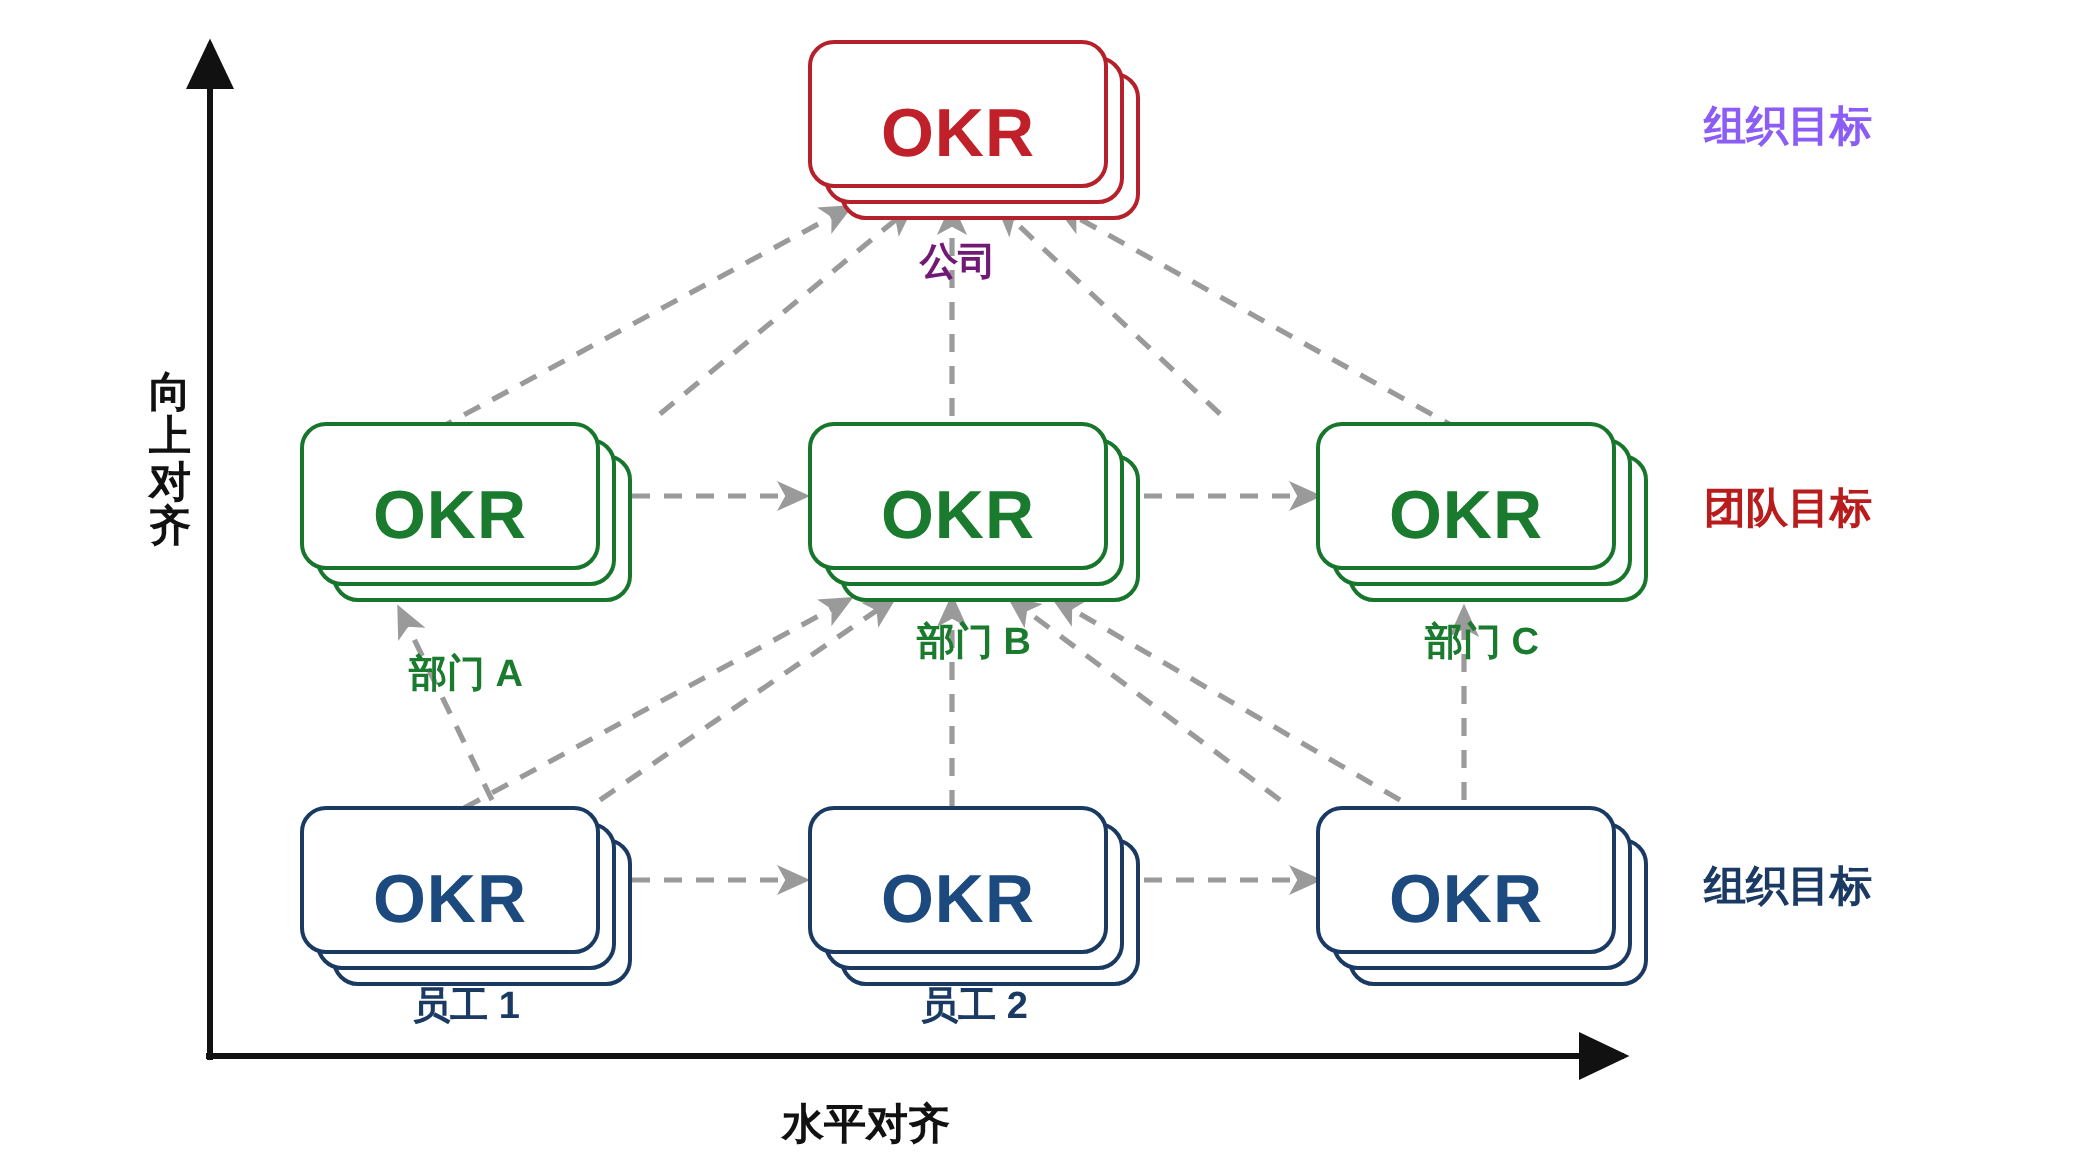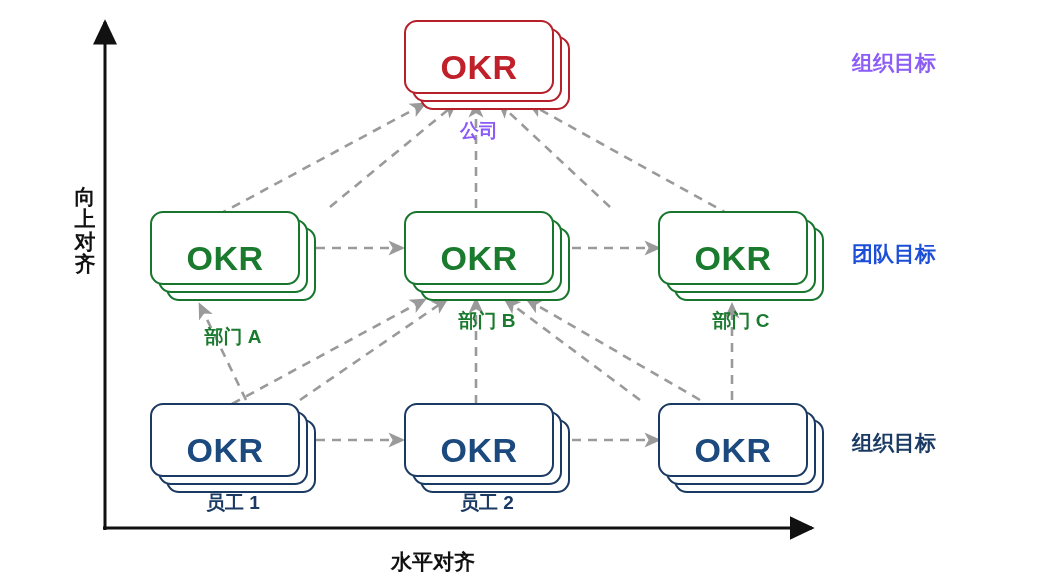--- a/index.html
+++ b/index.html
@@ -38,32 +38,32 @@
   .navy  .sheet{border-color:#1b3a63;}
   .navy  .okr  {color:#1c4a7e;}
 
   
   .caption{
     position:absolute;
     font-size:19px;font-weight:bold;
     white-space:nowrap;
     text-align:center;
   }
-  .caption.red{color:#8b5cf6;font-family:Liberation Mono, monospace;}
+  .caption.red{color:#701a75;font-family:Liberation Mono, monospace;}
   .caption.green{color:#1a7a2e;}
   .caption.navy{color:#1b3a63;}
 
   
   .legend{
     position:absolute;
     font-size:21px;font-weight:bold;
     white-space:nowrap;
   }
   .legend.red{color:#8b5cf6;font-family:Liberation Serif, serif;}
-  .legend.green{color:#1d4ed8;}
+  .legend.green{color:#b91c1c;}
   .legend.navy{color:#1b3a63;}
 
   
   .axis-y-label{
     position:absolute;
     left:68px;top:186px;
     width:34px;
     font-size:21px;font-weight:bold;color:#111;
     line-height:1.07;
     text-align:center;

